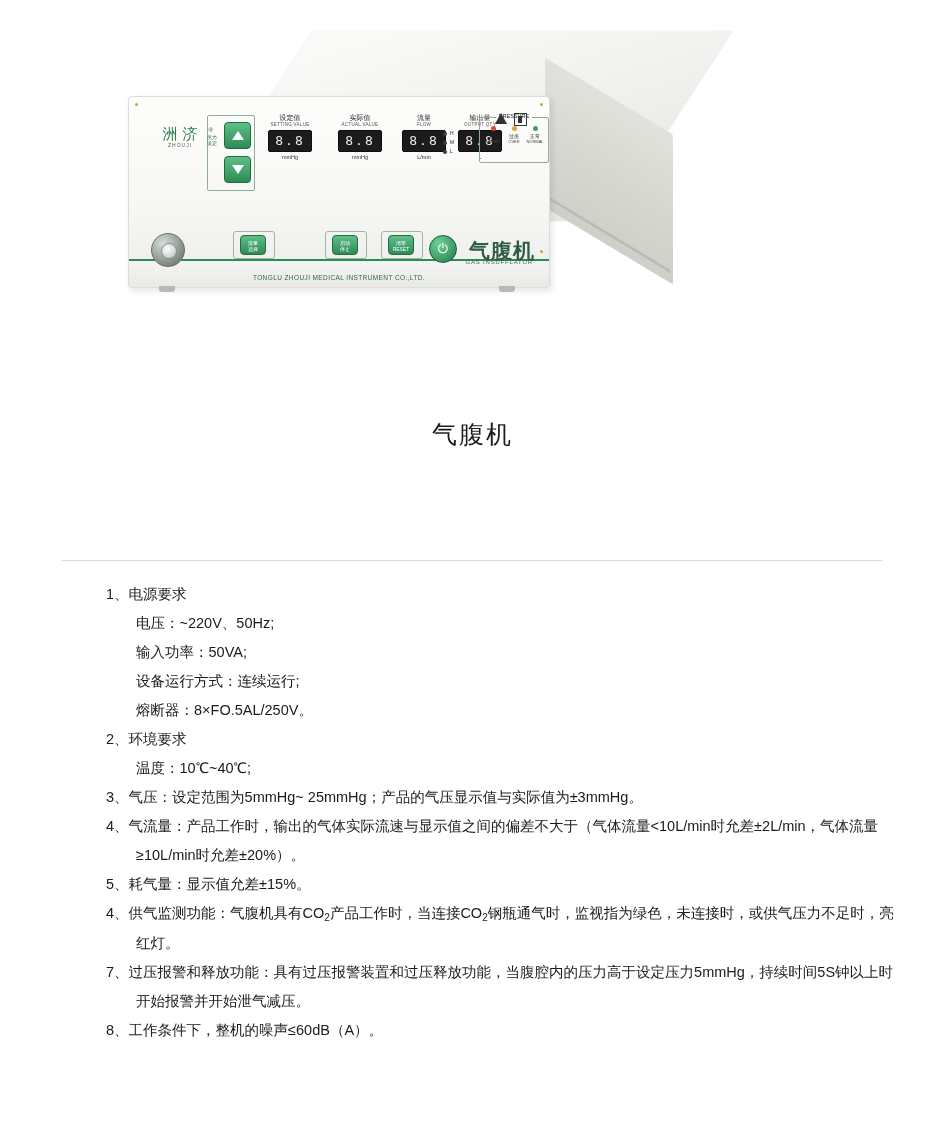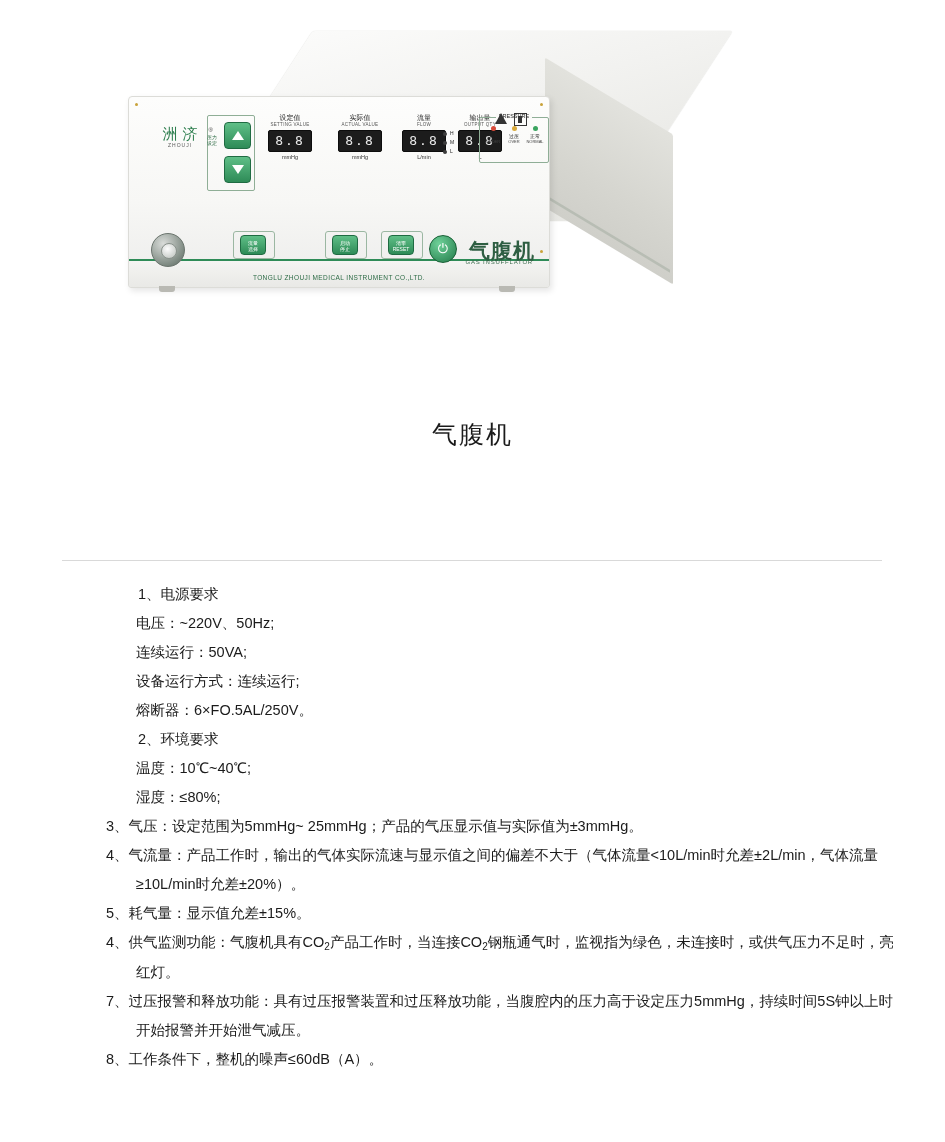--- a/index.html
+++ b/index.html
@@ -435,21 +435,21 @@
   .specs {
     position: absolute;
     left: 106px;
     top: 580px;
     width: 790px;
     font-size: 14.5px;
     line-height: 29px;
     color: #1b1b1b;
   }
   .spec-item { margin-bottom: 0px; }
-  .spec-head { white-space: nowrap; margin-left: 32px; }
+  .spec-head { white-space: nowrap; }
   .spec-sub { padding-left: 30px; }
   .hang {
     padding-left: 30px;
     text-indent: -30px;
   }
   sub {
     font-size: 10px;
     vertical-align: baseline;
     position: relative;
     top: 3px;
@@ -580,29 +580,28 @@
   <div class="caption">气腹机</div>
 </div>
 
 <div class="divider"></div>
 
 <div class="specs">
 
   <div class="spec-item">
     <div class="spec-head">1、电源要求</div>
     <div class="spec-sub">电压：~220V、50Hz;</div>
-    <div class="spec-sub">连续运行：50VA;</div>
+    <div class="spec-sub">输入功率：50VA;</div>
     <div class="spec-sub">设备运行方式：连续运行;</div>
-    <div class="spec-sub">熔断器：6×FO.5AL/250V。</div>
+    <div class="spec-sub">熔断器：8×FO.5AL/250V。</div>
   </div>
 
   <div class="spec-item">
     <div class="spec-head">2、环境要求</div>
     <div class="spec-sub">温度：10℃~40℃;</div>
-    <div class="spec-sub">湿度：≤80%;</div>
   </div>
 
   <div class="spec-item hang">3、气压：设定范围为5mmHg~ 25mmHg；产品的气压显示值与实际值为±3mmHg。</div>
 
   <div class="spec-item hang">4、气流量：产品工作时，输出的气体实际流速与显示值之间的偏差不大于（气体流量&lt;10L/min时允差±2L/min，气体流量≥10L/min时允差±20%）。</div>
 
   <div class="spec-item hang">5、耗气量：显示值允差±15%。</div>
 
   <div class="spec-item hang"><span>4、供气监测功能：气腹机具有CO</span><sub>2</sub><span>产品工作时，当连接CO</span><sub>2</sub><span>钢瓶通气时，监视指为绿色，未连接时，或供气压力不足时，亮红灯。</span></div>
 

